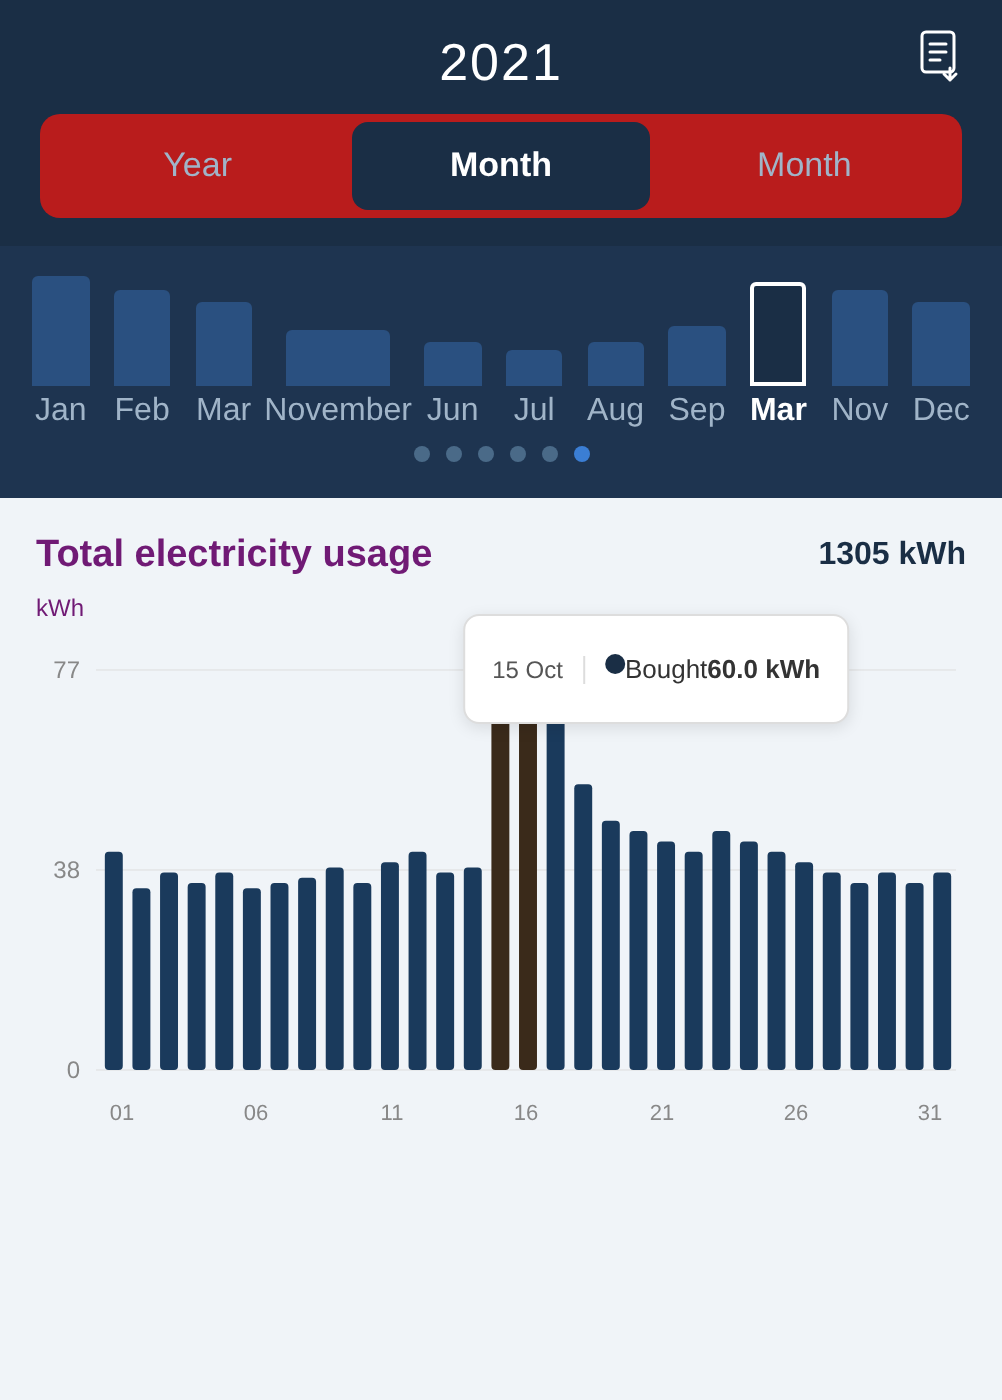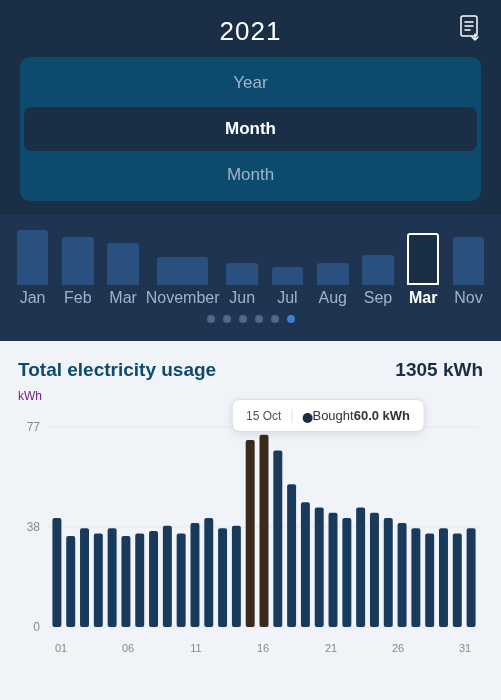--- a/index.html
+++ b/index.html
@@ -42,25 +42,24 @@
       height: 28px;
     }
 
     
     .tab-selector {
       background: #1a2e45;
       padding: 0 20px 14px;
     }
     .tab-bar {
       display: flex;
-      background: #0c4a6e;
+      background: #b91c1c;
       border-radius: 10px;
       padding: 4px;
       gap: 2px;
-      flex-direction: column;
     }
     .tab-item {
       flex: 1;
       text-align: center;
       padding: 12px 0;
       border-radius: 8px;
       color: #a0b4c8;
       font-size: 17px;
       cursor: pointer;
       font-weight: 400;
@@ -133,24 +132,24 @@
     }
     .usage-header {
       display: flex;
       justify-content: space-between;
       align-items: center;
       margin-bottom: 8px;
     }
     .usage-title {
       font-size: 19px;
       font-weight: 600;
-      color: #0c4a6e;
+      color: #701a75;
     }
     .usage-value {
-      font-size: 19px;
+      font-size: 16px;
       font-weight: 700;
       color: #1a2e45;
     }
 
     
     .chart-area {
       position: relative;
       margin-top: 4px;
     }
     .kwh-label {
@@ -161,38 +160,38 @@
 
     
     .tooltip-box {
       position: absolute;
       top: 10px;
       left: 50%;
       transform: translateX(-10%);
       background: white;
       border: 1px solid #ddd;
       border-radius: 8px;
-      padding: 8px 14px;
+      padding: 19px 14px;
       display: flex;
       align-items: center;
       gap: 10px;
       font-size: 13px;
       box-shadow: 0 2px 8px rgba(0,0,0,0.1);
       z-index: 10;
       white-space: nowrap;
     }
     .tooltip-date {
       color: #555;
       font-size: 12px;
       border-right: 1px solid #ddd;
       padding-right: 10px;
     }
     .tooltip-content {
       display: flex;
-      align-items: flex-end;
+      align-items: flex-start;
       gap: 0;
     }
     .tooltip-dot {
       width: 10px;
       height: 10px;
       border-radius: 50%;
       background: #1a2e45;
     }
     .tooltip-label {
       color: #333;
@@ -283,20 +282,24 @@
         <div class="month-bar" style="height: 30px;"></div>
         <div class="month-label">Sep</div>
       </div>
       <div class="month-bar-col">
         <div class="month-bar active" style="height: 52px;"></div>
         <div class="month-label active">Mar</div>
       </div>
       <div class="month-bar-col">
         <div class="month-bar" style="height: 48px;"></div>
         <div class="month-label">Nov</div>
+      </div>
+      <div class="month-bar-col">
+        <div class="month-bar" style="height: 42px;"></div>
+        <div class="month-label">Dec</div>
       </div>
     </div>
   <div class="dots-row" id="dots-container">
   <div class="dot"></div>
       <div class="dot"></div>
       <div class="dot"></div>
       <div class="dot"></div>
       <div class="dot"></div>
       <div class="dot active"></div>
     </div>

